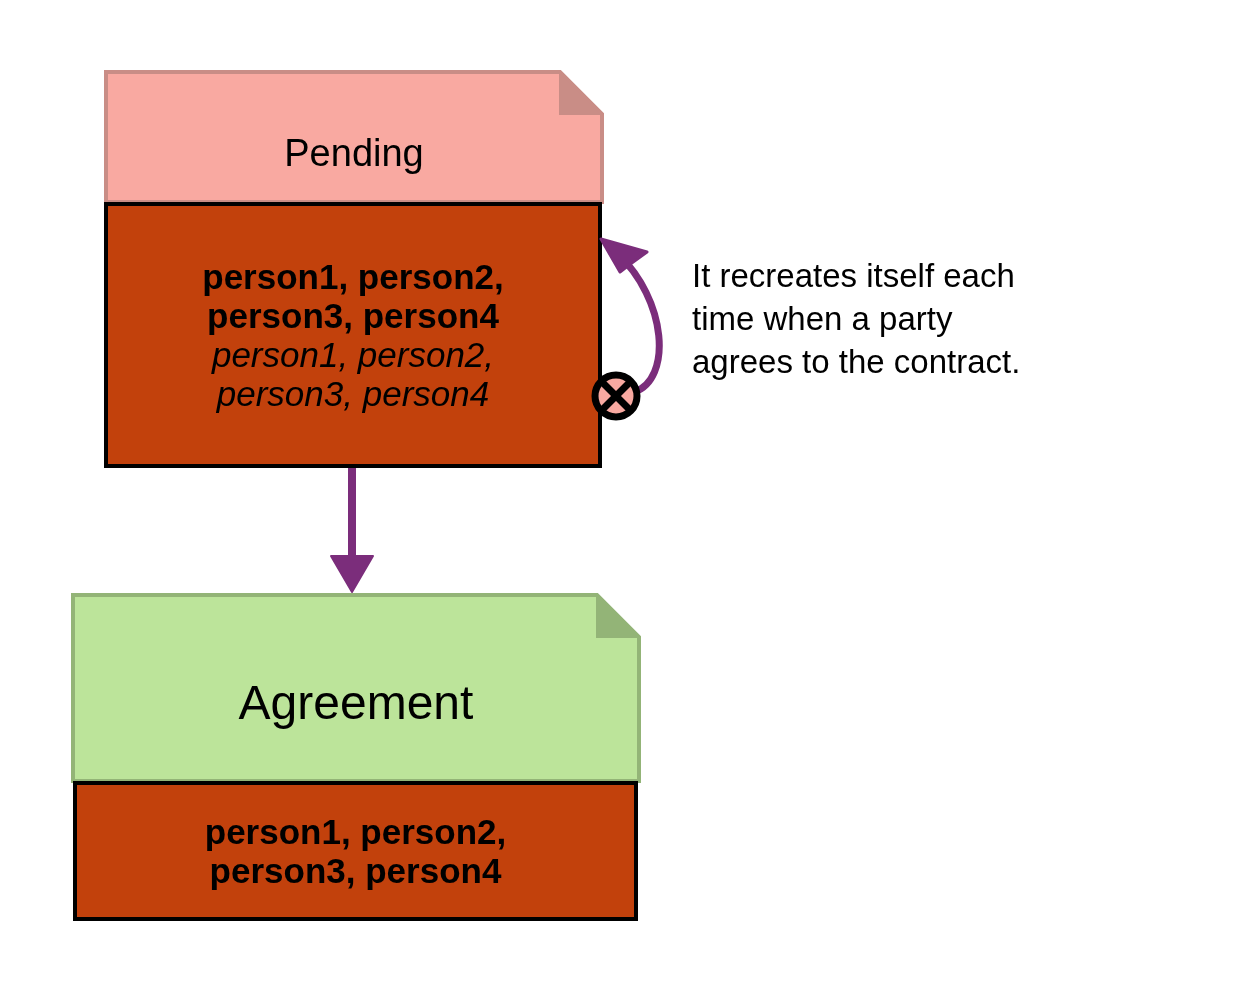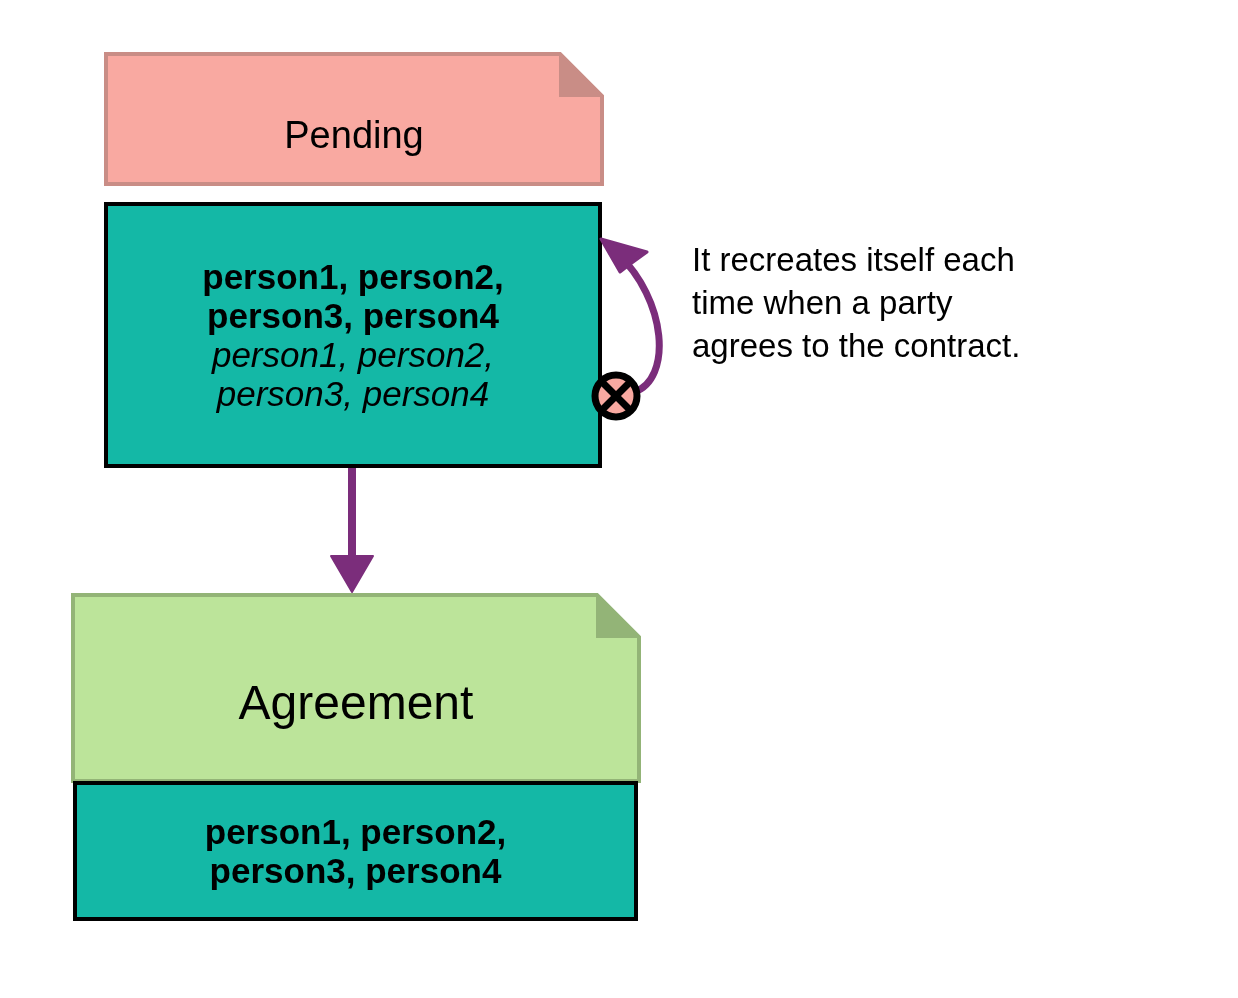--- a/index.html
+++ b/index.html
@@ -45,21 +45,21 @@
     text-align: center;
     color: #000000;
     font-weight: normal;
     white-space: nowrap;
   }
 
   
   .members {
     position: absolute;
     box-sizing: border-box;
-    background: #14b8a6;
+    background: #c2410c;
     border: 4px solid #000000;
     display: flex;
     flex-direction: column;
     align-items: center;
     justify-content: center;
     color: #000000;
     text-align: center;
   }
   .members .line {
     line-height: 1.12;
@@ -85,21 +85,21 @@
     pointer-events: none;
   }
 </style>
 </head>
 <body>
 
 <div id="canvas">
 
   <div class="node">
 
-    <div class="note-header" style="left:104px; top:52px; width:500px; height:134px;">
+    <div class="note-header" style="left:104px; top:70px; width:500px; height:134px;">
       <svg class="fold-body" viewBox="0 0 500 134" preserveAspectRatio="none">
         <path d="M 2,2 L 456,2 L 498,44 L 498,132 L 2,132 Z" fill="#f9a9a1" stroke="#c98d86" stroke-width="4"></path>
         <path d="M 456,2 L 498,44 L 456,44 Z" fill="#c98d86" stroke="#c98d86" stroke-width="2"></path>
       </svg>
       <div class="title" style="top:62px; font-size:38px;">Pending</div>
     </div>
 
     <div class="members" style="left:104px; top:202px; width:498px; height:266px; font-size:35px;">
       <div class="line bold">person1, person2,</div>
       <div class="line bold">person3, person4</div>
@@ -137,17 +137,17 @@
         <line x1="630" y1="382" x2="602" y2="410" stroke="#000000" stroke-width="7" stroke-linecap="round"></line>
       </g>
     </g>
 
     <g>
       <line x1="352" y1="468" x2="352" y2="558" stroke="#7b2d7b" stroke-width="8" stroke-linecap="butt"></line>
       <path d="M 331,556 L 373,556 L 352,592 Z" fill="#7b2d7b" stroke="#7b2d7b" stroke-width="2" stroke-linejoin="round"></path>
     </g>
   </svg>
 
-  <div class="annotation" style="left:692px; top:239px; width:460px; font-size:33px;">It recreates itself each
+  <div class="annotation" style="left:692px; top:255px; width:460px; font-size:33px;">It recreates itself each
 time when a party
 agrees to the contract.</div>
 
 </div>
 
 </body></html>

